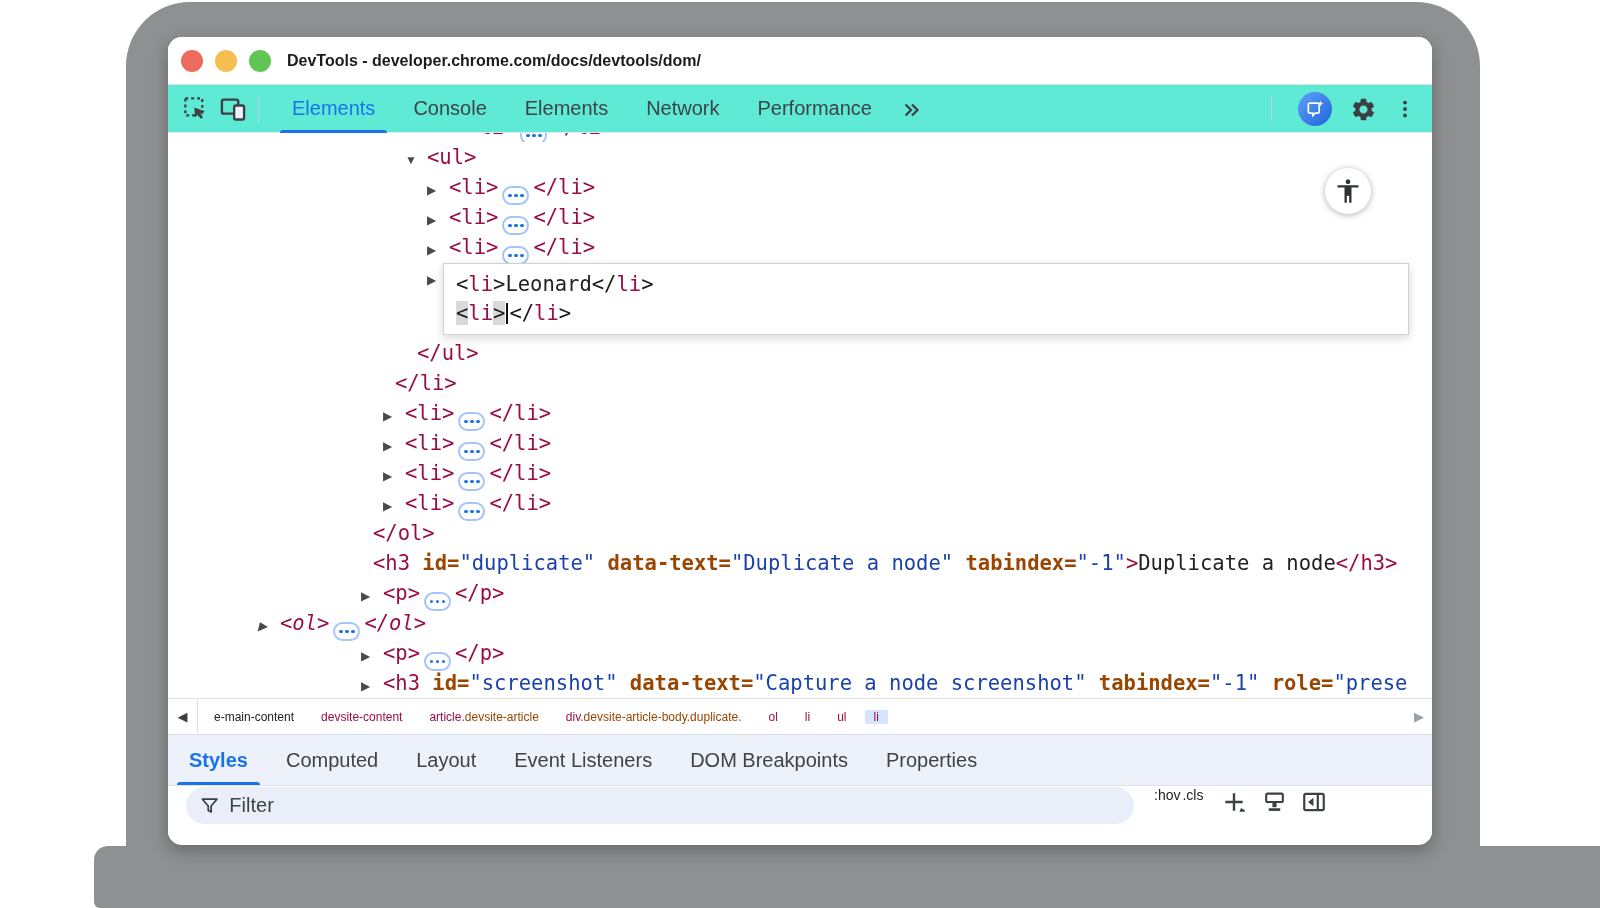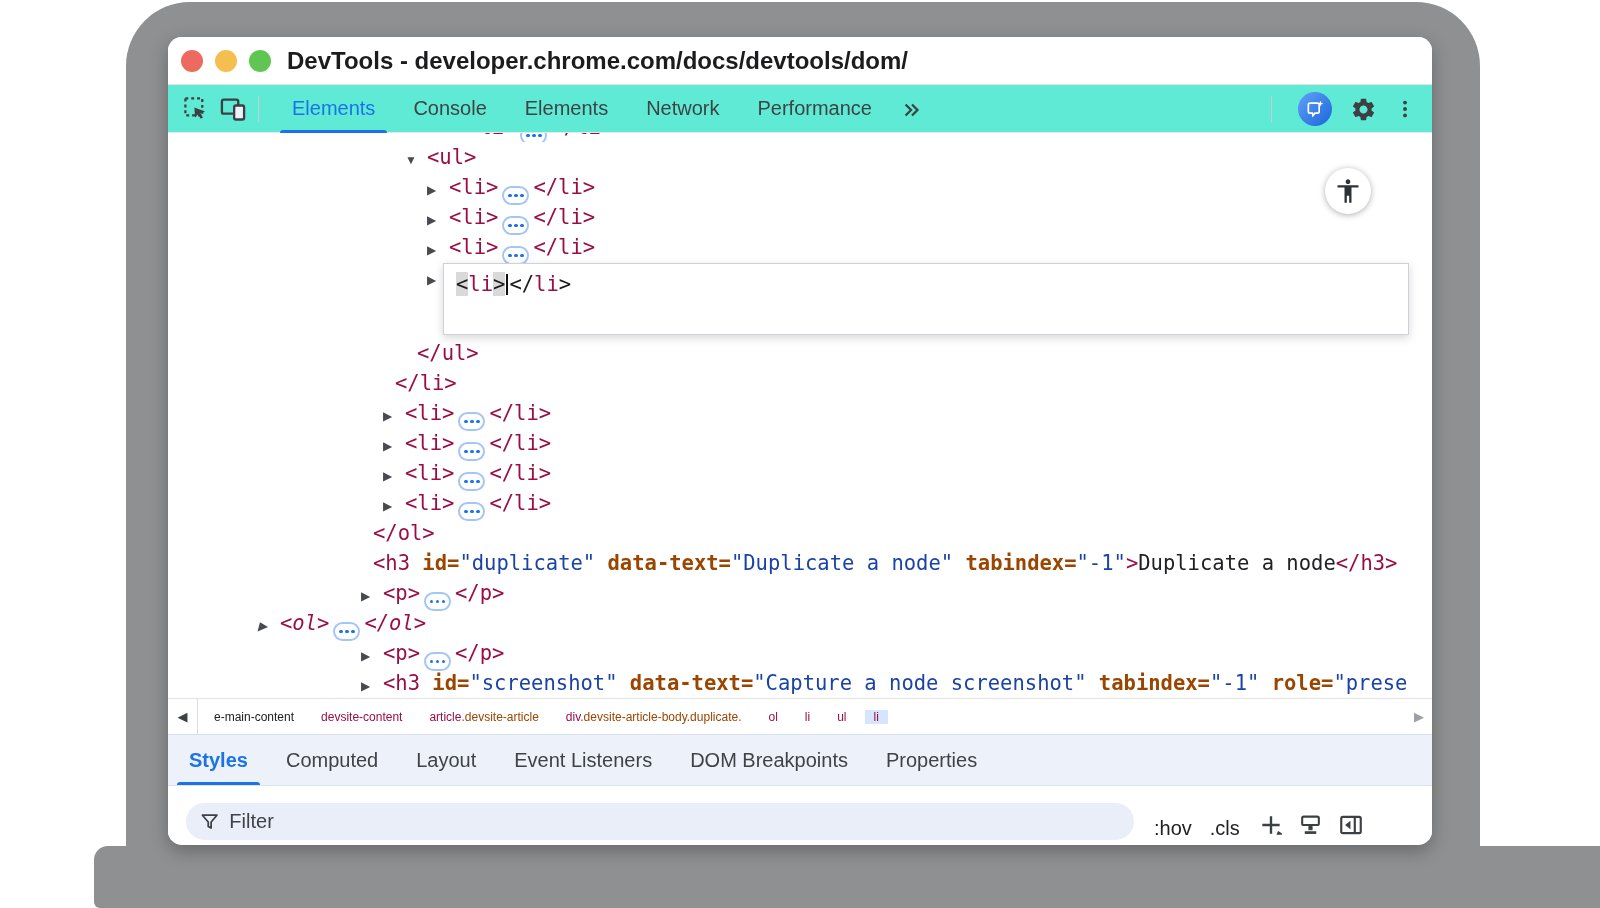--- a/index.html
+++ b/index.html
@@ -15,21 +15,21 @@
 
   
   .window { position:absolute; left:168px; top:37px; width:1264px; height:808px;
             background:#fff; border-radius:14px; overflow:hidden;
             box-shadow:0 6px 18px rgba(0,0,0,.28); }
 
   
   .titlebar { height:48px; border-bottom:1px solid #e4e4e4; display:flex; align-items:center; background:#fff; }
   .lights { display:flex; gap:12px; margin-left:13px; }
   .light { width:22px; height:22px; border-radius:50%; }
-  .title { font-weight:bold; font-size:24px; color:#1c1c1e; margin-left:16px; }
+  .title { font-weight:bold; font-size:16px; color:#1c1c1e; margin-left:16px; }
 
   
   .toolbar { position:relative; height:48px; background:#5eead4; display:flex; align-items:center;
              border-bottom:1px solid #e0e6f2; }
   .tbicon { display:flex; align-items:center; justify-content:center; width:30px; height:30px; margin-left:8px; cursor:pointer; }
   .tbicon:first-child { margin-left:12px; }
   .vdiv { width:1px; height:26px; background:#c6ccd8; margin:0 10px; }
   .tabs { display:flex; height:48px; align-items:stretch; margin-left:4px; }
   .tab { position:relative; padding:0 19px; line-height:46px; font-size:20px; color:#3f4347; cursor:pointer; white-space:nowrap; }
   .tab.active { color:#1a73e8; }
@@ -88,30 +88,30 @@
   .stylesbar { position:absolute; top:697px; left:0; width:1264px; height:52px; background:#edf1f9;
                border-top:1px solid #dadee8; border-bottom:1px solid #dde2ec;
                display:flex; align-items:stretch; padding-left:2px; font-size:20px; color:#3f4347; }
   .stab { position:relative; padding:0 19px; line-height:50px; cursor:pointer; white-space:nowrap; }
   .stab.active { color:#1a73e8;font-weight:bold; }
   .stab.active::after { content:""; position:absolute; left:7px; right:7px; bottom:0; height:3px;
                         background:#1a73e8; border-radius:3px 3px 0 0; }
 
   
   .filterrow { position:absolute; top:750px; left:0; width:1264px; height:53px; background:#fff;
-               display:flex; align-items:flex-end; }
+               display:flex; align-items:flex-start; }
   .filterpill { margin-left:18px; width:948px; height:37px; border-radius:19px; background:#e9eef9;
                 display:flex; align-items:center; padding:0 14px; }
   .filterpill input { border:none; outline:none; background:transparent; font-size:20px;
                       color:#3c4043; margin-left:10px; width:100%;
                       font-family:"Liberation Sans",sans-serif; }
   .filterpill input::placeholder { color:#3f4347; opacity:1; }
-  .txtbtn { font-size:20px; color:#202124; cursor:pointer; white-space:nowrap; }
+  .txtbtn { font-size:14px; color:#202124; cursor:pointer; white-space:nowrap; }
   .hovbtn { margin-left:20px; }
-  .clsbtn { margin-left:18px; }
+  .clsbtn { margin-left:2px; }
   .fricon { display:flex; align-items:center; justify-content:center; width:30px; height:30px;
             margin-left:10px; cursor:pointer; position:relative; }
 </style>
 </head>
 <body>
 
 <div class="stage">
   <div class="bezel"></div>
   <div class="base"></div>
 
@@ -194,20 +194,21 @@
             <i></i>
             <i></i>
             <i></i>
           </span><span class="tk-tag">&lt;/li&gt;</span></div>
         <div class="dom-row" style="padding-left: 259px;"><span class="arrow">▶</span><span class="tk-tag">&lt;li&gt;</span><span class="pill">
             <i></i>
             <i></i>
             <i></i>
           </span><span class="tk-tag">&lt;/li&gt;</span></div>
         <div class="dom-row edit-row" style="padding-left: 259px;"><span class="arrow">▶</span><div class="editbox">
+            <div class="eline"><span class="tk-bk">&lt;</span><span class="tk-tag">li</span><span class="tk-bk">&gt;</span><span class="tk-txt">Leonard</span><span class="tk-bk">&lt;/</span><span class="tk-tag">li</span><span class="tk-bk">&gt;</span></div>
             <div class="eline"><span class="tk-chip">&lt;</span><span class="tk-tag">li</span><span class="tk-chip">&gt;</span><span class="tk-cur"></span><span class="tk-bk">&lt;/</span><span class="tk-tag">li</span><span class="tk-bk">&gt;</span></div>
           </div></div>
         <div class="dom-row" style="padding-left: 237px;"><span class="sp12"></span><span class="tk-tag">&lt;/ul&gt;</span></div>
         <div class="dom-row" style="padding-left: 215px;"><span class="sp12"></span><span class="tk-tag">&lt;/li&gt;</span></div>
         <div class="dom-row" style="padding-left: 215px;"><span class="arrow">▶</span><span class="tk-tag">&lt;li&gt;</span><span class="pill">
             <i></i>
             <i></i>
             <i></i>
           </span><span class="tk-tag">&lt;/li&gt;</span></div>
         <div class="dom-row" style="padding-left: 215px;"><span class="arrow">▶</span><span class="tk-tag">&lt;li&gt;</span><span class="pill">

